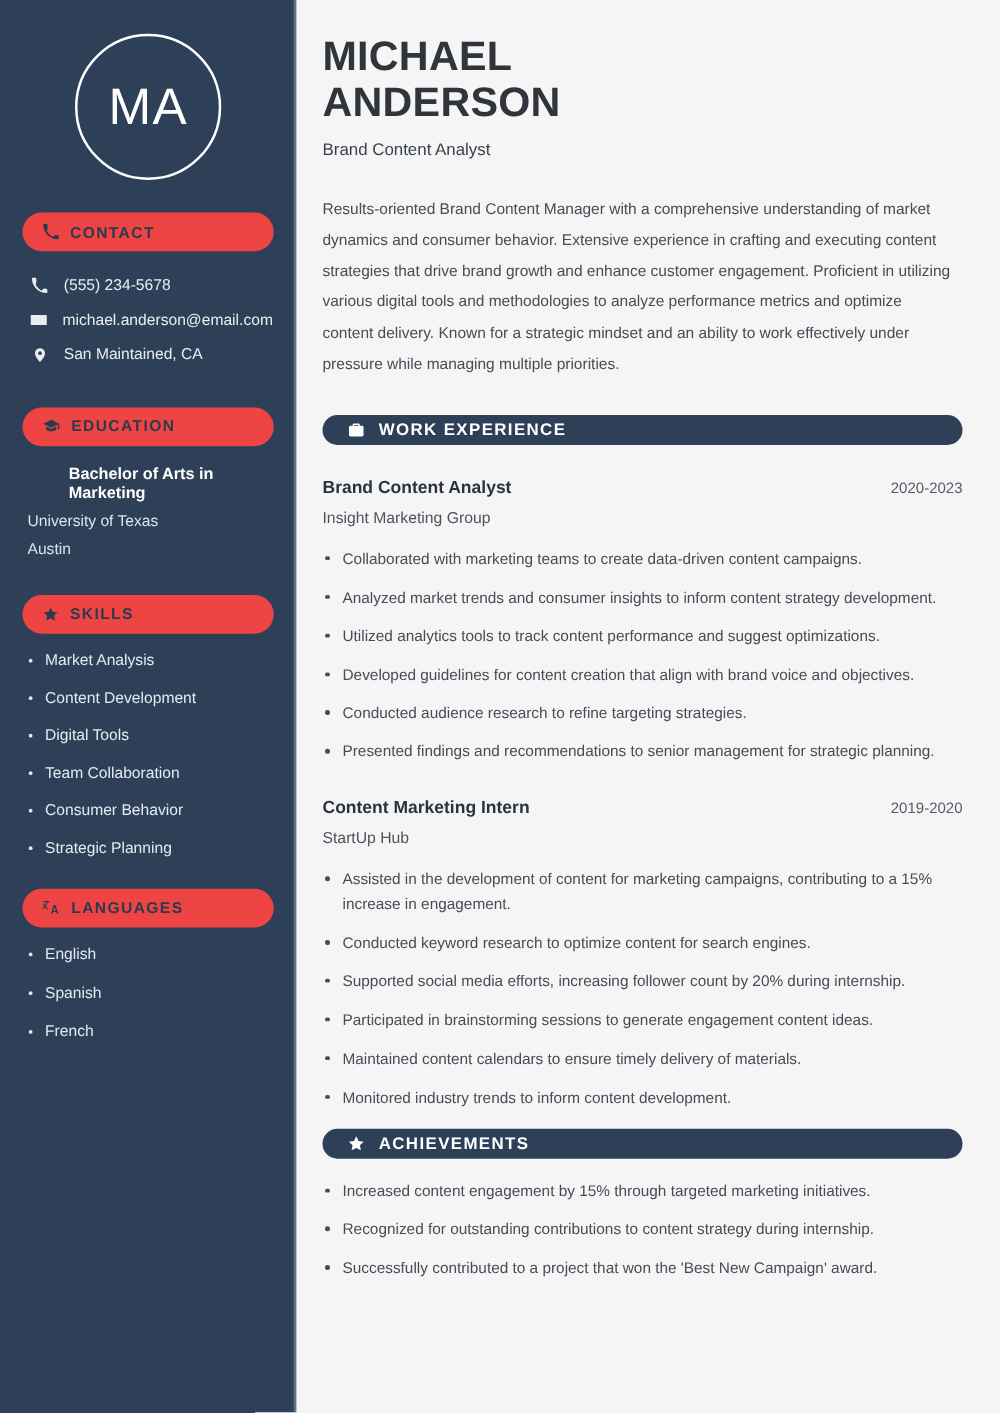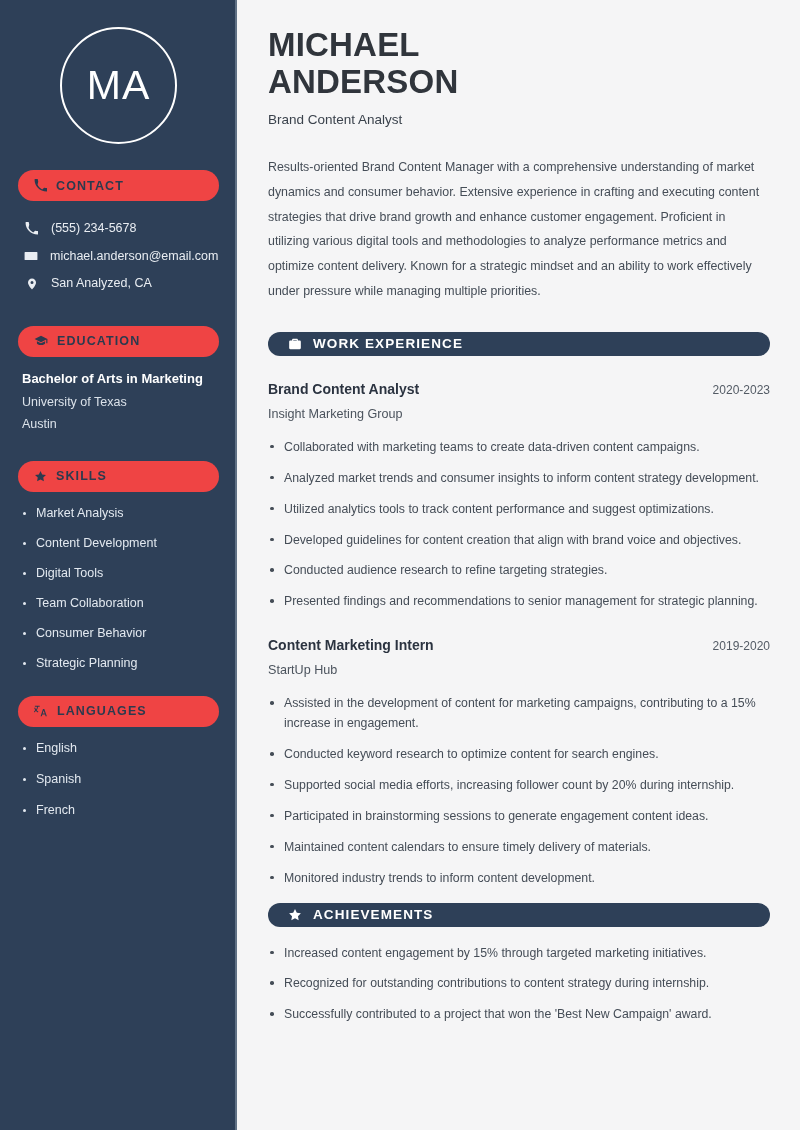--- a/index.html
+++ b/index.html
@@ -92,20 +92,21 @@
   }
   .contact-row .ico { width: 15px; display: flex; justify-content: center; }
   .contact-row .ico svg { display: block; }
 
   .edu-block { padding: 0 4px 0 4px; margin-bottom: 30px; }
   .edu-degree {
     font-size: 13px;
     font-weight: 700;
     color: #ffffff;
     margin-bottom: 9px;
+    margin-left: 33px;
   }
   .edu-school, .edu-location {
     font-size: 12.5px;
     color: #dbe2ea;
     margin-bottom: 8px;
   }
 
   .side-list { list-style: none; padding: 0 4px; margin-bottom: 26px; }
   .side-list li {
     position: relative;
@@ -120,21 +121,21 @@
     left: 1px; top: 6px;
     width: 3px; height: 3px;
     border-radius: 50%;
     background: #e3e9f0;
   }
   .side-list.langs li { margin-bottom: 17px; }
 
   
   .main {
     flex: 1;
-    padding: 27px 30px 0 31px;
+    padding: 27px 30px 0 21px;
     background: #f5f5f6;
   }
 
   .name {
     font-size: 33px;
     font-weight: 700;
     line-height: 1.12;
     letter-spacing: .2px;
     color: #30353c;
     text-transform: uppercase;
@@ -255,21 +256,21 @@
             </svg>
         </span>
         <span>michael.anderson@email.com</span>
       </div>
       <div class="contact-row">
         <span class="ico">
           <svg width="12" height="14" viewBox="0 0 24 24" fill="#e9edf2">
               <path d="M12 1C7.6 1 4 4.6 4 9c0 6 8 14 8 14s8-8 8-14c0-4.4-3.6-8-8-8zm0 11a3 3 0 110-6 3 3 0 010 6z"></path>
             </svg>
         </span>
-        <span>San Analyzed, CA</span>
+        <span>San Maintained, CA</span>
       </div>
     </div>
 
     <div class="pill">
       <span class="ico">
         <svg width="14" height="14" viewBox="0 0 24 24" fill="#2c3a4e">
             <path d="M12 3L1 8.5 12 14l9-4.5V16h2V8.5L12 3z"></path>
             <path d="M5 12.3v3.4c0 1.7 3.1 3.3 7 3.3s7-1.6 7-3.3v-3.4l-7 3.5-7-3.5z"></path>
           </svg>
       </span>

